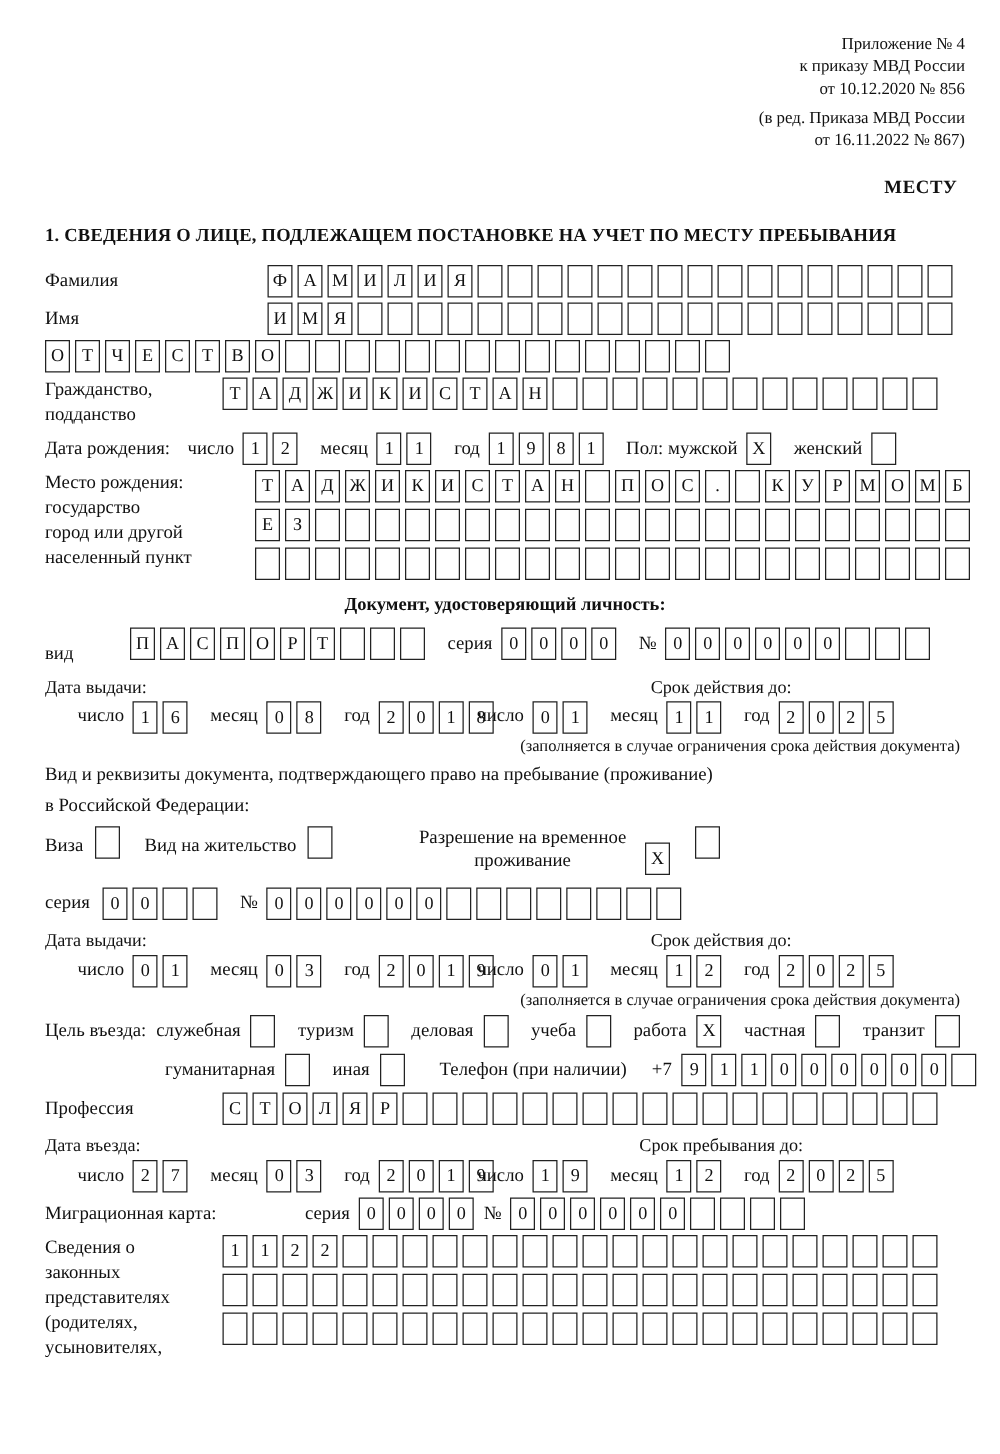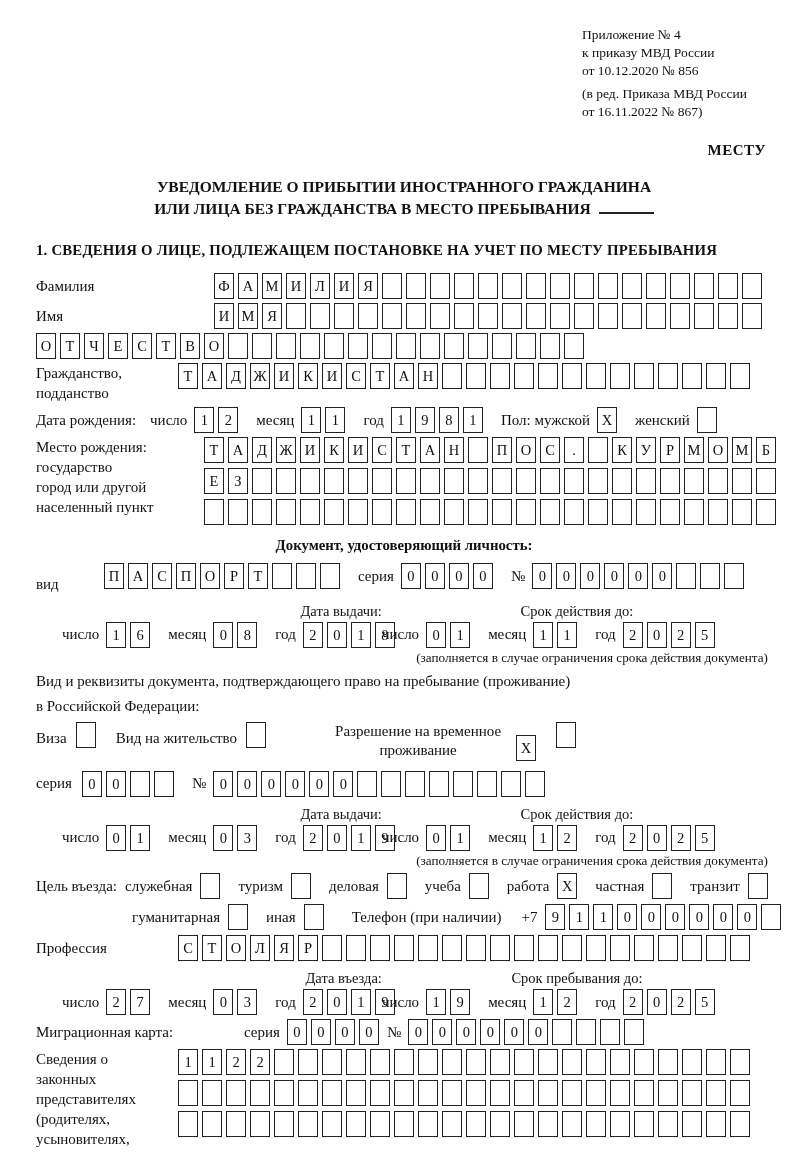--- a/index.html
+++ b/index.html
@@ -3,42 +3,42 @@
 <meta charset="utf-8">
 <style>
   html,body{margin:0;padding:0;background:#ffffff;}
   .page{
     width:800px;height:1163px;box-sizing:border-box;
     padding:26px 28px 10px 36px;
     font-family:"Liberation Serif","DejaVu Serif",serif;
     color:#111;font-size:15px;line-height:1.25;
     background:#ffffff;overflow:hidden;position:relative;
   }
-  .appendix{margin-left:auto;width:190px;font-size:13.5px;line-height:1.35;}
+  .appendix{margin-left:auto;width:190px;font-size:13.5px;line-height:1.35;text-align:right;}
   .appendix .gap{height:4px;}
   .forma{text-align:right;font-weight:bold;font-size:15px;margin:20px 6px 0 0;letter-spacing:.5px;}
   .title{text-align:center;font-weight:bold;font-size:15.5px;margin-top:16px;line-height:1.45;}
   .title-blank{display:inline-block;width:55px;border-bottom:2px solid #222;height:14px;margin-left:8px;}
   .sec-head{font-weight:bold;font-size:14.8px;margin:20px 0 14px 0;letter-spacing:.2px;}
   .row{display:flex;align-items:center;margin-bottom:4px;}
   .row-top{display:flex;align-items:flex-start;margin-bottom:4px;}
   .lbl{white-space:nowrap;}
   .lblcol{flex:0 0 auto;line-height:20px;}
   .w178{width:178px;}.w142{width:142px;}.w168{width:168px;}
   .boxes{display:flex;flex-wrap:nowrap;}
   .boxcol .boxes{margin-bottom:5px;}
   .cell{
     display:inline-block;width:18px;height:24px;line-height:24px;
     border:1.5px solid #222;margin-right:4px;text-align:center;
     font-size:14.5px;flex:0 0 auto;background:#fff;
   }
   .dlbl{margin:0 7px 0 0;white-space:nowrap;}
   .dlbl2{margin:0 7px 0 14px;white-space:nowrap;}
   .dhead{display:flex;margin-top:8px;margin-bottom:2px;font-size:14.5px;}
-  .dhead .h-left{width:47%;text-align:right;}
+  .dhead .h-left{width:47%;text-align:left;}
   .dhead .h-right{width:53%;text-align:center;}
   .drow{display:flex;align-items:center;margin-bottom:2px;}
   .drow .half-l{width:47%;display:flex;align-items:center;padding-left:26px;box-sizing:border-box;}
   .drow .half-r{width:53%;display:flex;align-items:center;}
   .note{font-size:13.2px;text-align:right;padding-right:4px;margin-bottom:4px;}
   .intro{margin-top:6px;margin-bottom:2px;}
   .opts{display:flex;align-items:flex-start;margin:6px 0 10px 0;}
   .opt{display:flex;align-items:flex-end;margin-right:16px;}
   .opt .olbl{margin-right:9px;}
   .opt .center2{max-width:178px;text-align:center;line-height:1.3;margin-left:43px;}
@@ -57,26 +57,20 @@
   <div class="appendix">
     <div>Приложение № 4</div>
     <div>к приказу МВД России</div>
     <div>от 10.12.2020 № 856</div>
     <div class="gap"></div>
     <div>(в ред. Приказа МВД России</div>
     <div>от 16.11.2022 № 867)</div>
   </div>
   <div class="forma">МЕСТУ</div>
 
-  <div class="title">
-    <div>УВЕДОМЛЕНИЕ О ПРИБЫТИИ ИНОСТРАННОГО ГРАЖДАНИНА</div>
-    <div>
-      <span>ИЛИ ЛИЦА БЕЗ ГРАЖДАНСТВА В МЕСТО ПРЕБЫВАНИЯ</span><span class="title-blank"></span>
-    </div>
-  </div>
 
   <div class="sec-head">1. СВЕДЕНИЯ О ЛИЦЕ, ПОДЛЕЖАЩЕМ ПОСТАНОВКЕ НА УЧЕТ ПО МЕСТУ ПРЕБЫВАНИЯ</div>
 
   <div class="row">
     <span class="lblcol w178">Фамилия</span>
     <span class="boxes">
         <span class="cell">Ф</span>
         <span class="cell">А</span>
         <span class="cell">М</span>
         <span class="cell">И</span>

